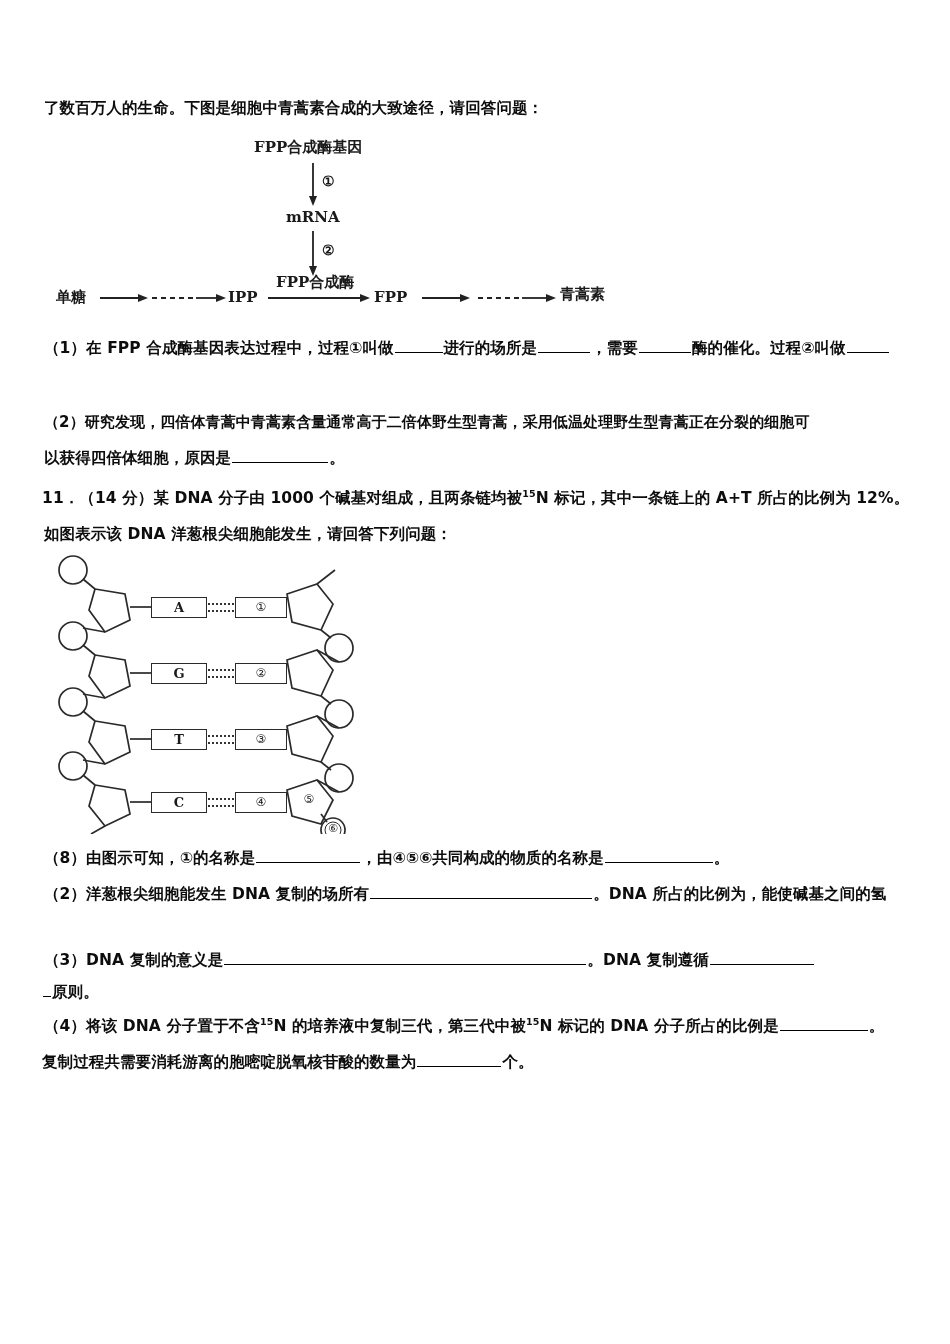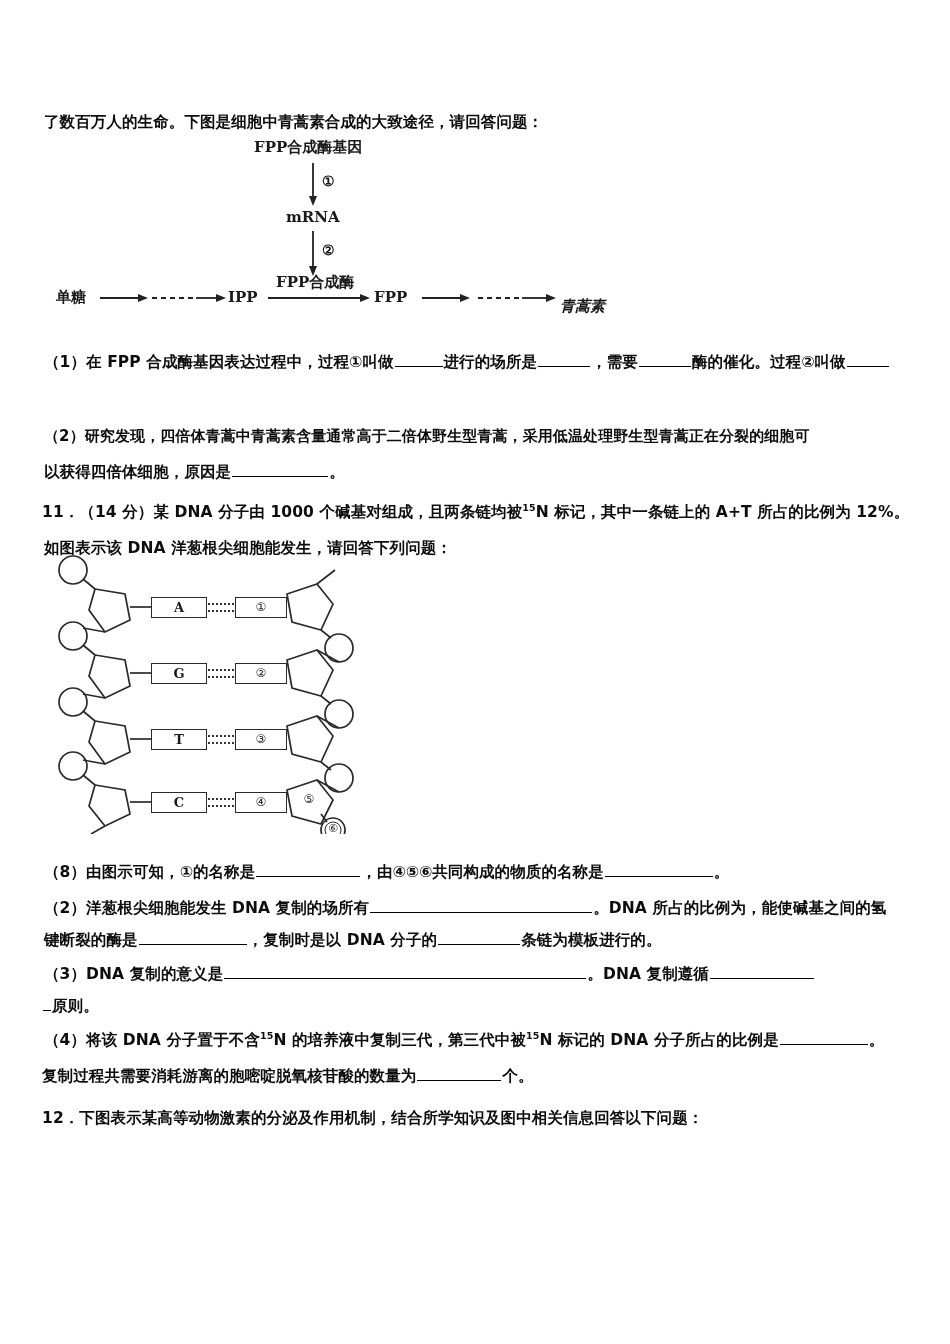--- a/index.html
+++ b/index.html
@@ -22,21 +22,20 @@
     height: 1344px;
   }
   .txt {
     position: absolute;
     font-weight: bold;
     font-size: 15.5px;
     line-height: 20px;
     letter-spacing: 0.1px;
     white-space: nowrap;
     color: #0d0d0d;
-    margin-top: 14px;
   }
   .blank {
     display: inline-block;
     border-bottom: 1.3px solid #000;
     vertical-align: baseline;
     height: 13px;
     margin: 0 1px;
   }
   sup {
     font-size: 9.5px;
@@ -126,21 +125,21 @@
 
     <div class="pw-label" style="left:254px; top:10px;">FPP合成酶基因</div>
     <div class="pw-label" style="left:322px; top:45px; font-size:14px;">①</div>
     <div class="pw-label" style="left:286px; top:80px;">mRNA</div>
     <div class="pw-label" style="left:322px; top:114px; font-size:14px;">②</div>
     <div class="pw-label" style="left:276px; top:145px;">FPP合成酶</div>
 
     <div class="pw-label" style="left:56px; top:160px;">单糖</div>
     <div class="pw-label" style="left:228px; top:160px;">IPP</div>
     <div class="pw-label" style="left:374px; top:160px;">FPP</div>
-    <div class="pw-label" style="left:560px; top:169px;font-style:italic;">青蒿素</div>
+    <div class="pw-label" style="left:560px; top:157px;">青蒿素</div>
   </div>
 
   <div class="txt qline" style="top:338px;">
     <span>（1）在 FPP 合成酶基因表达过程中，过程①叫做</span><span class="blank" style="width:48px;"></span><span>进行的场所是</span><span class="blank" style="width:52px;"></span><span>，需要</span><span class="blank" style="width:52px;"></span><span>酶的催化。过程②叫做</span><span class="blank" style="width:42px;"></span>
   </div>
 
 
   <div class="txt qline" style="top:412px; font-size:15px;">（2）研究发现，四倍体青蒿中青蒿素含量通常高于二倍体野生型青蒿，采用低温处理野生型青蒿正在分裂的细胞可</div>
 
   <div class="txt qindent" style="top:448px;">
@@ -234,33 +233,29 @@
     <div style="position:absolute; left:267px; top:270px; width:22px; text-align:center; font-size:11px; color:#1a1a1a;">⑥</div>
   </div>
 
   <div class="txt qline" style="top:848px;">
     <span>（8）由图示可知，①的名称是</span><span class="blank" style="width:104px;"></span><span>，由④⑤⑥共同构成的物质的名称是</span><span class="blank" style="width:108px;"></span><span>。</span>
   </div>
 
   <div class="txt qline" style="top:884px;">
     <span>（2）洋葱根尖细胞能发生 DNA 复制的场所有</span><span class="blank" style="width:222px;"></span><span>。DNA 所占的比例为，能使碱基之间的氢</span>
   </div>
-  <div class="txt qindent" style="top:916px;">
-    <span>键断裂的酶是</span><span class="blank" style="width:108px;"></span><span>，复制时是以 DNA 分子的</span><span class="blank" style="width:82px;"></span><span>条链为模板进行的。</span>
-  </div>
 
   <div class="txt qline" style="top:950px;">
     <span>（3）DNA 复制的意义是</span><span class="blank" style="width:362px;"></span><span>。DNA 复制遵循</span><span class="blank" style="width:104px;"></span>
   </div>
   <div class="txt" style="left:42px; top:982px;">
     <span class="blank" style="width:8px;"></span><span>原则。</span>
   </div>
 
   <div class="txt qline" style="top:1016px;">
     <span>（4）将该 DNA 分子置于不含</span><sup>15</sup><span>N 的培养液中复制三代，第三代中被</span><sup>15</sup><span>N 标记的 DNA 分子所占的比例是</span><span class="blank" style="width:88px;"></span><span>。</span>
   </div>
   <div class="txt" style="left:42px; top:1052px;">
     <span>复制过程共需要消耗游离的胞嘧啶脱氧核苷酸的数量为</span><span class="blank" style="width:84px;"></span><span>个。</span>
   </div>
 
-  <div class="txt" style="left:42px; top:1094px;">12．下图表示某高等动物激素的分泌及作用机制，结合所学知识及图中相关信息回答以下问题：</div>
 
 </div>
 
 </body></html>

